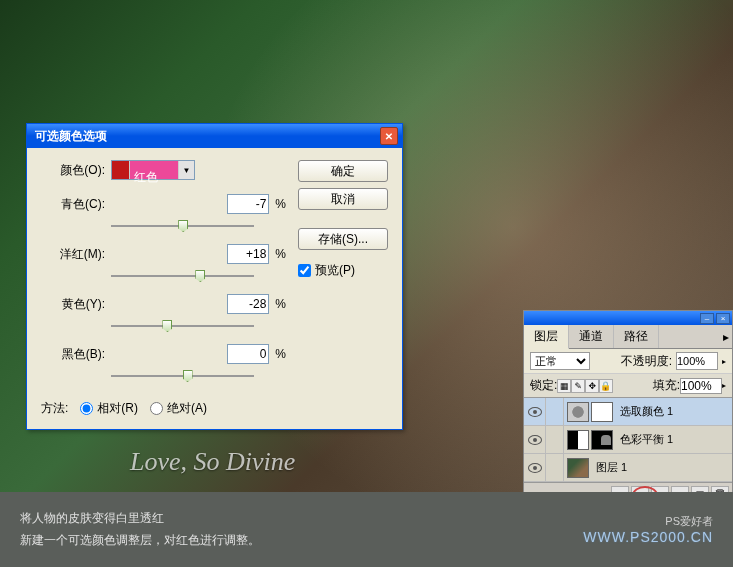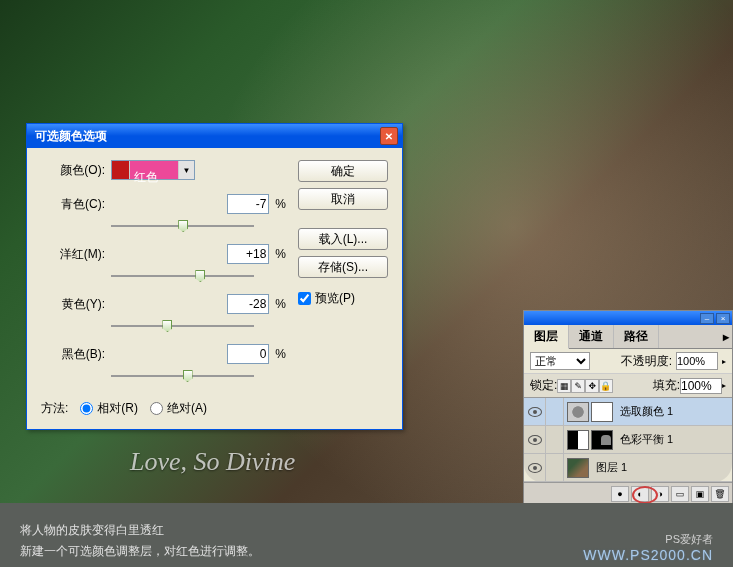--- a/index.html
+++ b/index.html
@@ -1,20 +1,20 @@
 <!DOCTYPE html>
 <html><head>
 <meta charset="utf-8">
 <style>
 * { margin: 0; padding: 0; box-sizing: border-box; font-family: "Microsoft YaHei", Tahoma, sans-serif; font-size: 12px; }
 body { width: 733px; height: 567px; overflow: hidden; position: relative; background: #2a4a2a; }
 .bg-image { position: absolute; inset: 0; background: linear-gradient(135deg, #1a3a1a 0%, #2a5a2a 20%, #3a6a3a 40%, #4a3a2a 60%, #5a4a3a 80%); }
 .bg-overlay { position: absolute; inset: 0; background: radial-gradient(circle at 70% 40%, rgba(255,220,180,0.3), transparent 50%); }
 .title-text { position: absolute; bottom: 90px; left: 130px; color: rgba(255,255,255,0.7); font-style: italic; font-size: 26px; font-family: Georgia, serif; text-shadow: 0 1px 2px rgba(0,0,0,0.5); }
-.caption-bar { position: absolute; bottom: 0; left: 0; right: 0; height: 64px; background: #5a5e5a; padding: 4px 20px; color: #e0e0e0; display: flex; justify-content: space-between; align-items: flex-end; }
+.caption-bar { position: absolute; bottom: 0; left: 0; right: 0; height: 75px; background: #5a5e5a; padding: 4px 20px; color: #e0e0e0; display: flex; justify-content: space-between; align-items: center; }
 .caption-left { line-height: 1.8; }
 .caption-right { text-align: right; }
 .brand { color: #d0d0d0; font-size: 11px; }
 .url { color: #a8c8e8; font-size: 14px; letter-spacing: 1px; text-shadow: 0 0 2px rgba(100,150,200,0.5); }
 
 
 .dialog { position: absolute; top: 123px; left: 26px; width: 377px; background: #ece9d8; border: 1px solid #0054e3; box-shadow: 2px 2px 4px rgba(0,0,0,0.3); }
 .titlebar { height: 24px; background: linear-gradient(to bottom, #3a8cff 0%, #0054e3 50%, #0054e3 100%); display: flex; align-items: center; padding: 0 4px 0 8px; color: white; font-weight: bold; }
 .titlebar-text { flex: 1; }
 .close-btn { width: 18px; height: 18px; background: #e85a3a; border: 1px solid #8a3a2a; color: white; display: flex; align-items: center; justify-content: center; font-size: 10px; cursor: pointer; border-radius: 2px; }
@@ -36,30 +36,30 @@
 .method-row { margin-top: 16px; display: flex; align-items: center; gap: 12px; }
 .radio-opt { display: flex; align-items: center; gap: 4px; }
 .radio-opt input { margin: 0; }
 .win-btn { height: 22px; background: linear-gradient(to bottom, #fff, #ece9d8); border: 1px solid #888; border-radius: 3px; cursor: pointer; padding: 0 8px; }
 .checkbox-row { display: flex; align-items: center; gap: 4px; margin-top: 6px; }
 
 
 .panel { position: absolute; top: 310px; right: 0; width: 210px; background: #ece9d8; border: 1px solid #888; }
 .panel-header { height: 14px; background: linear-gradient(to bottom, #3a8cff, #0054e3); display: flex; justify-content: flex-end; gap: 2px; padding: 0 2px; align-items: center; }
 .panel-header .mini-btn { width: 14px; height: 11px; background: #4a8ae0; border: 1px solid #2a5aa0; color: white; font-size: 8px; display: flex; align-items: center; justify-content: center; cursor: pointer; }
-.tabs { display: flex; background: #d4d0c8; border-bottom: 1px solid #888; font-weight: bold; }
+.tabs { display: flex; background: #d4d0c8; border-bottom: 1px solid #888; }
 .tab { padding: 3px 10px; border-right: 1px solid #bbb; cursor: pointer; }
 .tab.active { background: #ece9d8; border-bottom: 1px solid #ece9d8; margin-bottom: -1px; }
 .panel-menu { width: 12px; display: flex; align-items: center; justify-content: center; margin-left: auto; cursor: pointer; }
 .panel-row { display: flex; align-items: center; gap: 4px; padding: 3px 6px; border-bottom: 1px solid #ccc; }
 .panel-row select, .panel-row input { height: 18px; border: 1px solid #999; background: #ffffff; font-size: 11px; }
 .panel-row .label { margin-left: auto; }
 .lock-row { padding: 3px 6px; display: flex; align-items: center; border-bottom: 1px solid #999; background: #e0ddd0; }
 .lock-icon { width: 14px; height: 14px; border: 1px solid #aaa; display: flex; align-items: center; justify-content: center; font-size: 9px; background: #f0f0f0; }
-.layers-list { background: #d8d5c8; border-radius: 18px; }
+.layers-list { background: #d8d5c8; }
 .layer-item { display: flex; align-items: center; border-bottom: 1px solid #bbb; height: 28px; }
 .layer-item.active { background: #c0d4ea; }
 .eye-col { width: 22px; display: flex; align-items: center; justify-content: center; border-right: 1px solid #bbb; height: 100%; cursor: pointer; }
 .eye-icon { width: 14px; height: 10px; border: 1px solid #555; border-radius: 50%; position: relative; }
 .eye-icon::after { content: ''; position: absolute; top: 2px; left: 4px; width: 4px; height: 4px; background: #555; border-radius: 50%; }
 .link-col { width: 18px; border-right: 1px solid #bbb; height: 100%; }
 .layer-thumbs { display: flex; gap: 2px; padding: 0 3px; }
 .thumb { width: 22px; height: 20px; border: 1px solid #666; background: #fff; }
 .thumb.adj { background: radial-gradient(circle, #888 40%, #ccc 45%); }
 .thumb.mask { background: #fff; }
@@ -149,21 +149,20 @@
           <input type="radio" style="">
           <span>绝对(A)</span>
         </label>
       </div>
     </div>
 
     <div class="buttons-col">
       <button class="win-btn">确定</button>
       <button class="win-btn">取消</button>
       <div style="height:6px"></div>
-      <button class="win-btn">载入(L)...</button>
       <button class="win-btn">存储(S)...</button>
       <label class="checkbox-row">
         <input type="checkbox" checked="" style="">
         <span>预览(P)</span>
       </label>
     </div>
   </div>
 </div>
 
 <div class="panel">

